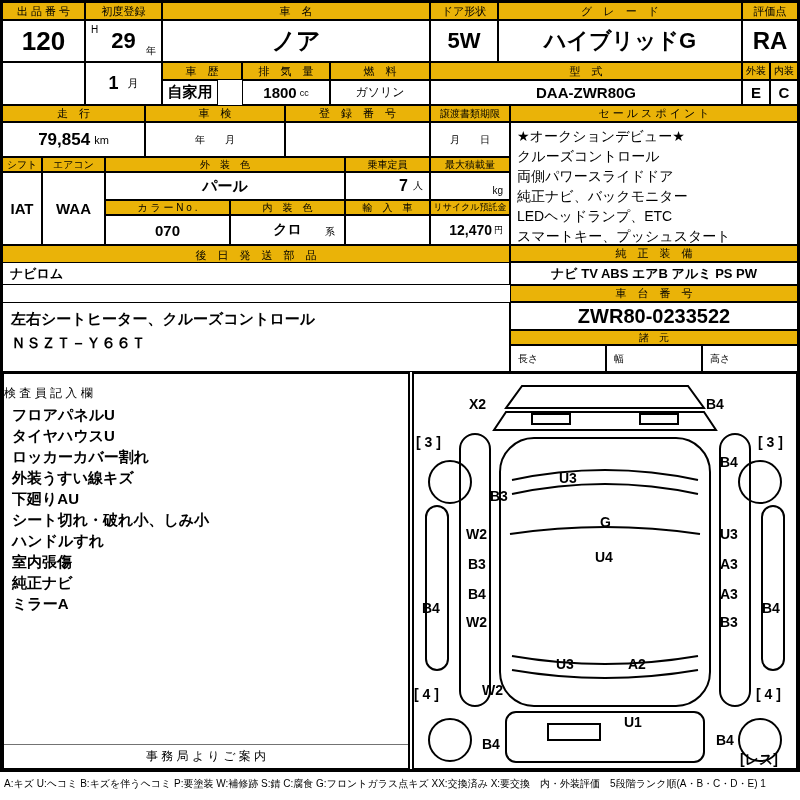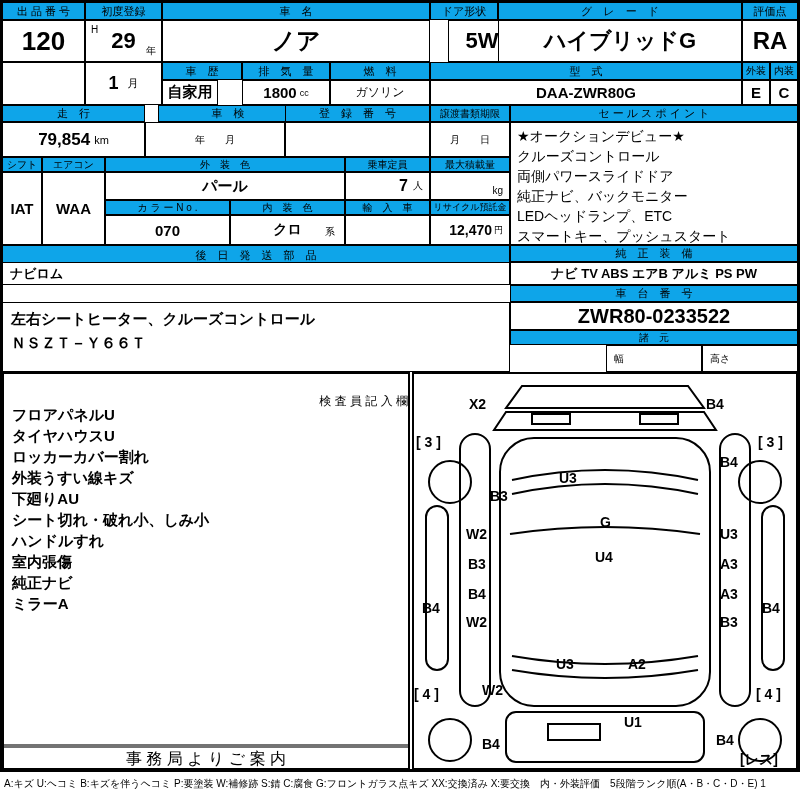--- a/index.html
+++ b/index.html
@@ -1,40 +1,40 @@
 <!DOCTYPE html>
 <html><head>
 <meta charset="utf-8">
 <style>
   html,body { margin:0; padding:0; background:#fff; }
   body { font-family:"Liberation Sans","DejaVu Sans",sans-serif; color:#000; }
   #sheet { position:relative; width:800px; height:800px; background:#fff; overflow:hidden; }
   .frame { position:absolute; left:0; top:0; width:800px; height:772px; border:3px solid #000; box-sizing:border-box; }
   .cell { position:absolute; box-sizing:border-box; border:1px solid #000; background:#fff;
           display:flex; align-items:center; justify-content:center; overflow:hidden; white-space:nowrap; }
-  .hdr { background:#0ea5e9; }
+  .hdr { background:#eab308; }
   .left { justify-content:flex-start; padding-left:7px; }
   .right { justify-content:flex-end; padding-right:6px; }
   .block { display:block; text-align:left; }
   .box { position:absolute; box-sizing:border-box; border:2px solid #000; background:#fff; }
   .abs { position:absolute; }
   .b { font-weight:bold; }
   .fs9{font-size:9px} .fs10{font-size:10px} .fs11{font-size:11px} .fs12{font-size:12px}
   .fs13{font-size:13px} .fs14{font-size:14px} .fs15{font-size:15px} .fs16{font-size:16px}
   .fs17{font-size:17px} .fs18{font-size:18px} .fs20{font-size:20px} .fs22{font-size:22px}
   .fs24{font-size:24px} .fs26{font-size:26px}
   .sales-body { padding:3px 6px; }
   .sales-item { font-size:14px; line-height:20px; white-space:nowrap; }
   .caution-body { padding:4px 8px; }
   .caution-line { font-size:15px; line-height:24px; font-weight:bold; white-space:nowrap; }
-  .insp-hdr { text-align:right; font-size:12px; padding-top:19px; }
+  .insp-hdr { text-align:left; font-size:12px; padding-top:11px; }
   .insp-list { position:absolute; left:8px; top:30px; }
   .note-item { font-size:15px; line-height:21px; font-weight:600; white-space:nowrap; }
-  .office-band { position:absolute; left:0; right:0; top:370px; height:23px; border-top:4px solid #737373;
-                 border-bottom:1px solid #000; display:flex; align-items:center; justify-content:center; font-size:16px; }
+  .office-band { position:absolute; left:0; right:0; top:370px; height:23px; border-top:1px solid #737373;
+                 border-bottom:1px solid #000; display:flex; align-items:center; justify-content:center; font-size:12px; }
   .diag-labels { position:absolute; left:0; top:0; right:0; bottom:0;border-radius:9px; }
   .diag-label { position:absolute; font-size:14px; font-weight:bold; white-space:nowrap; }
   .legend { position:absolute; font-size:10px; white-space:nowrap; }
   svg { display:block; }
 </style>
 </head>
 <body>
 
 <div id="sheet">
   <div class="frame"></div>
@@ -46,21 +46,21 @@
   <div class="cell" style="left:85px;top:20px;width:77px;height:42px">
     <span class="abs fs10" style="left:5px;top:3px">H</span>
     <span class="fs22 b">29</span>
     <span class="abs fs10" style="right:5px;bottom:3px">年</span>
   </div>
 
   <div class="cell hdr fs11" style="left:162px;top:2px;width:268px;height:18px">車　名</div>
   <div class="cell fs24 b" style="left:162px;top:20px;width:268px;height:42px">ノア</div>
 
   <div class="cell hdr fs11" style="left:430px;top:2px;width:68px;height:18px">ドア形状</div>
-  <div class="cell fs22 b" style="left:448px;top:20px;width:68px;height:42px">5W</div>
+  <div class="cell fs22 b" style="left:430px;top:20px;width:68px;height:42px">5W</div>
 
   <div class="cell hdr fs11" style="left:498px;top:2px;width:244px;height:18px">グ　レ　ー　ド</div>
   <div class="cell fs22 b" style="left:498px;top:20px;width:244px;height:42px">ハイブリッドG</div>
 
   <div class="cell hdr fs11" style="left:742px;top:2px;width:56px;height:18px">評価点</div>
   <div class="cell fs24 b" style="left:742px;top:20px;width:56px;height:42px">RA</div>
 
   <div class="cell" style="left:2px;top:62px;width:83px;height:43px"></div>
   <div class="cell" style="left:85px;top:62px;width:77px;height:43px">
     <span class="fs18 b">1</span>
@@ -86,21 +86,21 @@
   <div class="cell hdr fs10" style="left:770px;top:62px;width:28px;height:18px">内装</div>
   <div class="cell fs15 b" style="left:742px;top:80px;width:28px;height:25px">E</div>
   <div class="cell fs15 b" style="left:770px;top:80px;width:28px;height:25px">C</div>
 
   <div class="cell hdr fs11" style="left:2px;top:105px;width:143px;height:17px">走　行</div>
   <div class="cell" style="left:2px;top:122px;width:143px;height:35px">
     <span class="fs17 b">79,854</span>
     <span class="fs11" style="margin-left:4px">km</span>
   </div>
 
-  <div class="cell hdr fs11" style="left:158px;top:105px;width:140px;height:17px">車　検</div>
+  <div class="cell hdr fs11" style="left:145px;top:105px;width:140px;height:17px">車　検</div>
   <div class="cell fs10" style="left:145px;top:122px;width:140px;height:35px">年　　月</div>
 
   <div class="cell hdr fs11" style="left:285px;top:105px;width:145px;height:17px">登　録　番　号</div>
   <div class="cell fs10" style="left:285px;top:122px;width:145px;height:35px"></div>
 
   <div class="cell hdr fs10" style="left:430px;top:105px;width:80px;height:17px">譲渡書類期限</div>
   <div class="cell fs10" style="left:430px;top:122px;width:80px;height:35px">月　　日</div>
 
   <div class="cell hdr fs11" style="left:510px;top:105px;width:288px;height:17px">セ ー ル ス ポ イ ン ト</div>
   <div class="cell block sales-body" style="left:510px;top:122px;width:288px;height:123px">
@@ -157,20 +157,21 @@
 
   <div class="cell block caution-body" style="left:2px;top:302px;width:508px;height:70px">
       <div class="caution-line">左右シートヒーター、クルーズコントロール</div>
       <div class="caution-line">ＮＳＺＴ－Ｙ６６Ｔ</div>
     </div>
 
   <div class="cell hdr fs11" style="left:510px;top:285px;width:288px;height:17px">車　台　番　号</div>
   <div class="cell fs20 b" style="left:510px;top:302px;width:288px;height:28px">ZWR80-0233522</div>
 
   <div class="cell hdr fs10" style="left:510px;top:330px;width:288px;height:15px">諸　元</div>
+  <div class="cell left fs10" style="left:510px;top:345px;width:96px;height:27px">長さ</div>
   <div class="cell left fs10" style="left:606px;top:345px;width:96px;height:27px">幅</div>
   <div class="cell left fs10" style="left:702px;top:345px;width:96px;height:27px">高さ</div>
 
   <div class="box" style="left:2px;top:372px;width:408px;height:398px">
     <div class="insp-hdr">検 査 員 記 入 欄</div>
     <div class="insp-list">
         <div class="note-item">フロアパネルU</div>
         <div class="note-item">タイヤハウスU</div>
         <div class="note-item">ロッカーカバー割れ</div>
         <div class="note-item">外装うすい線キズ</div>

